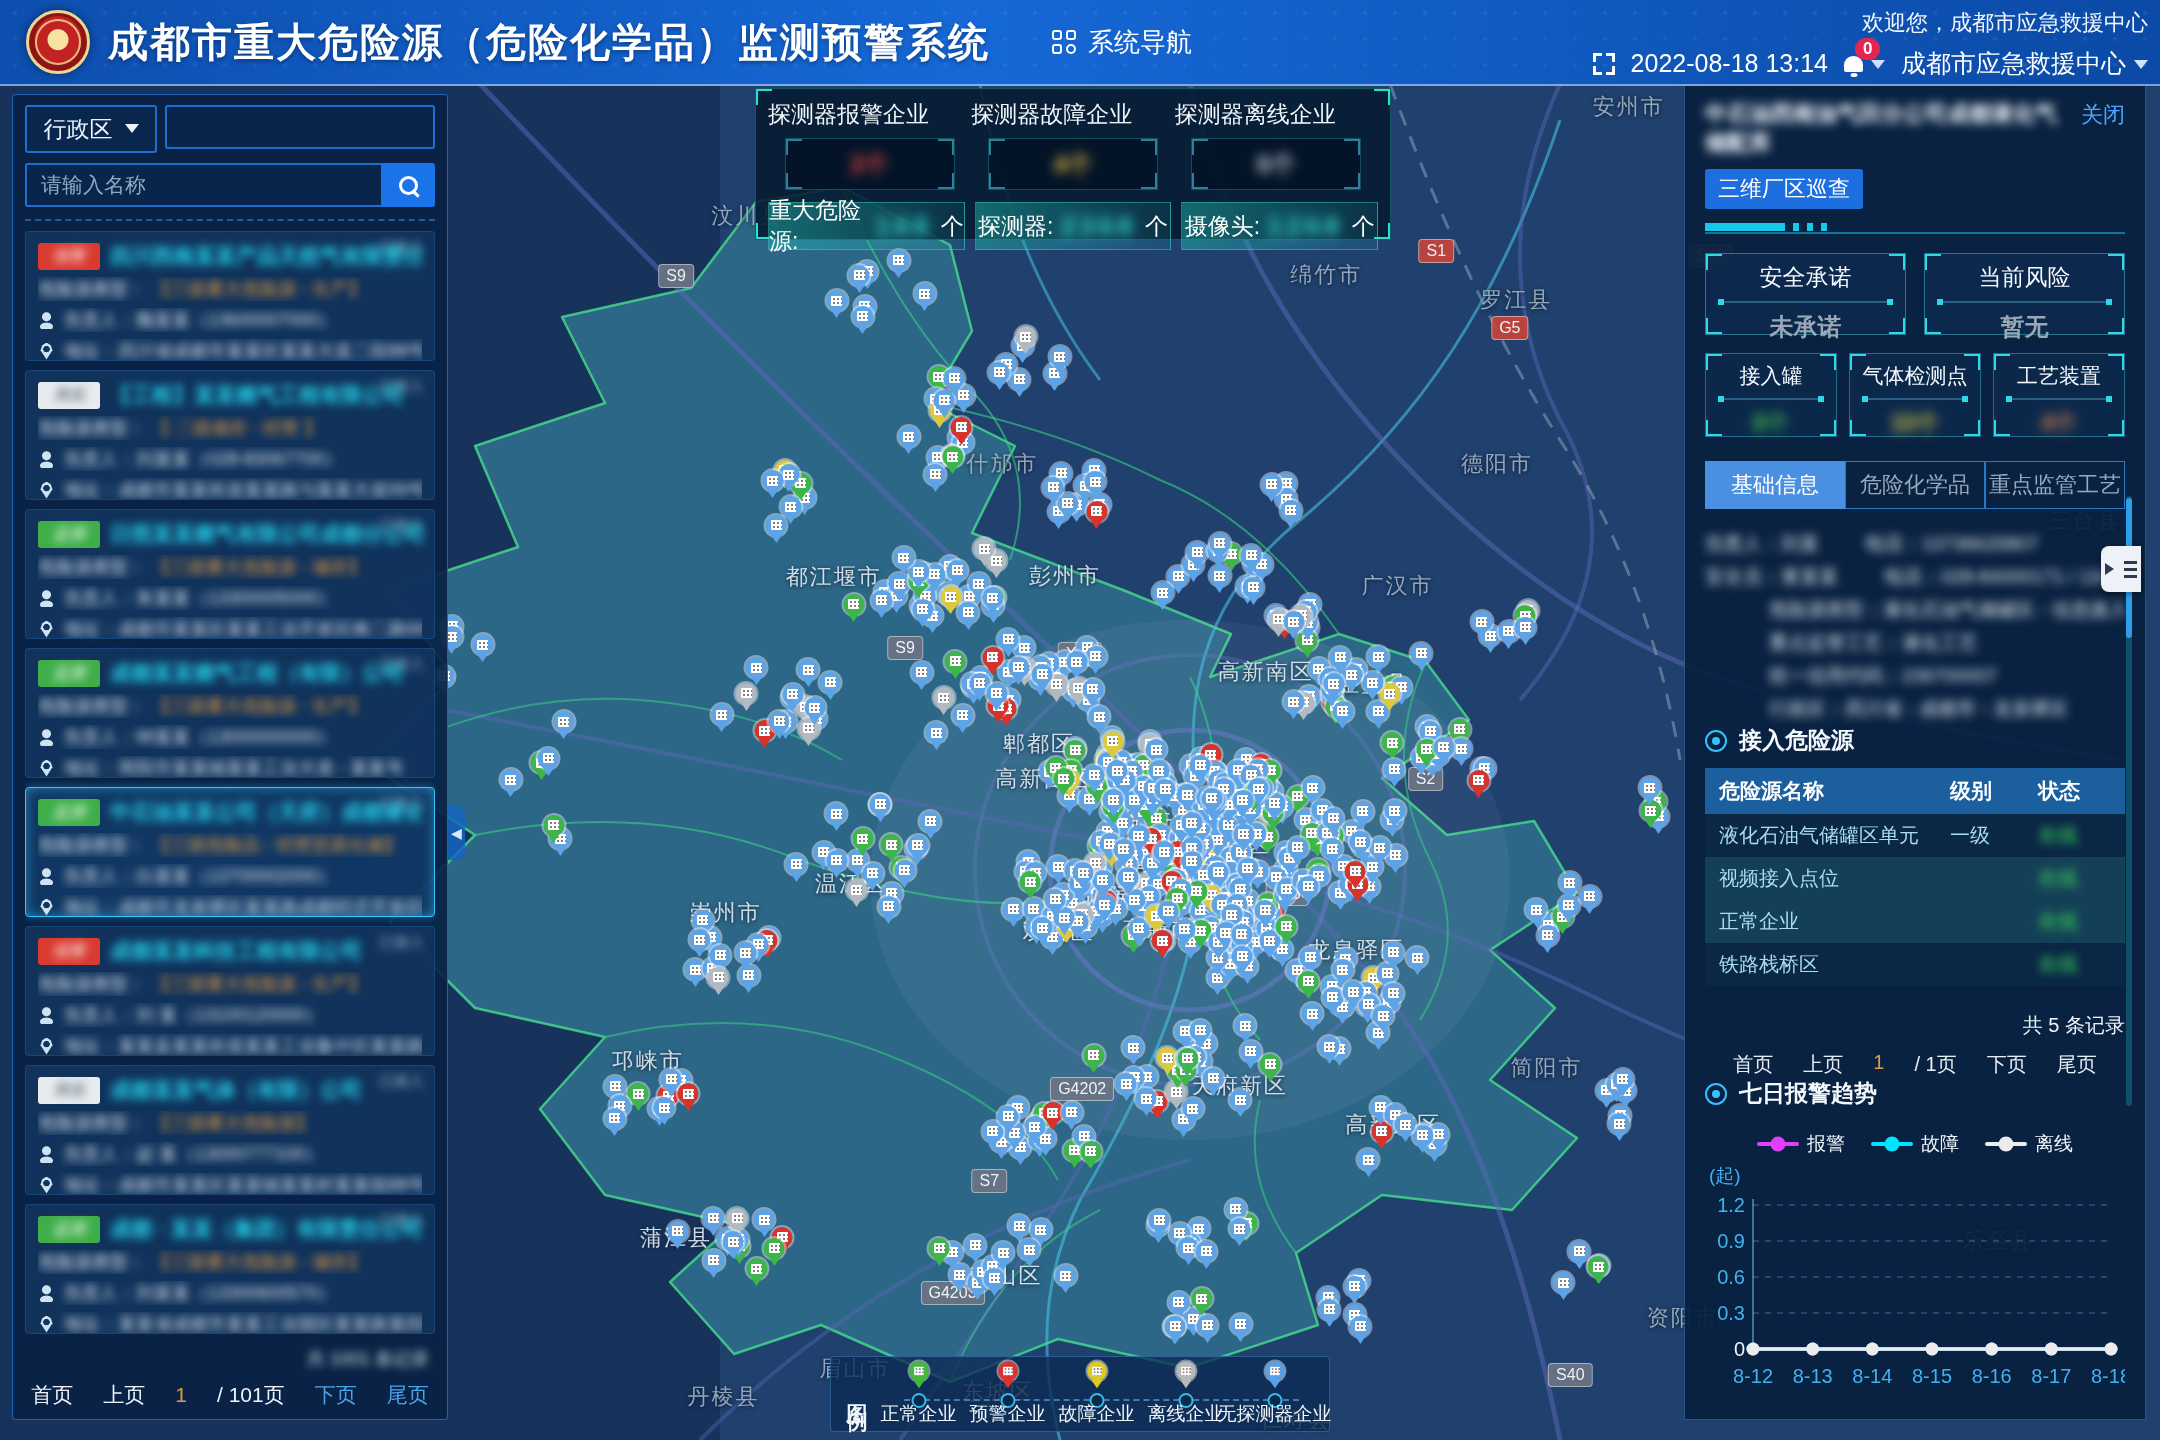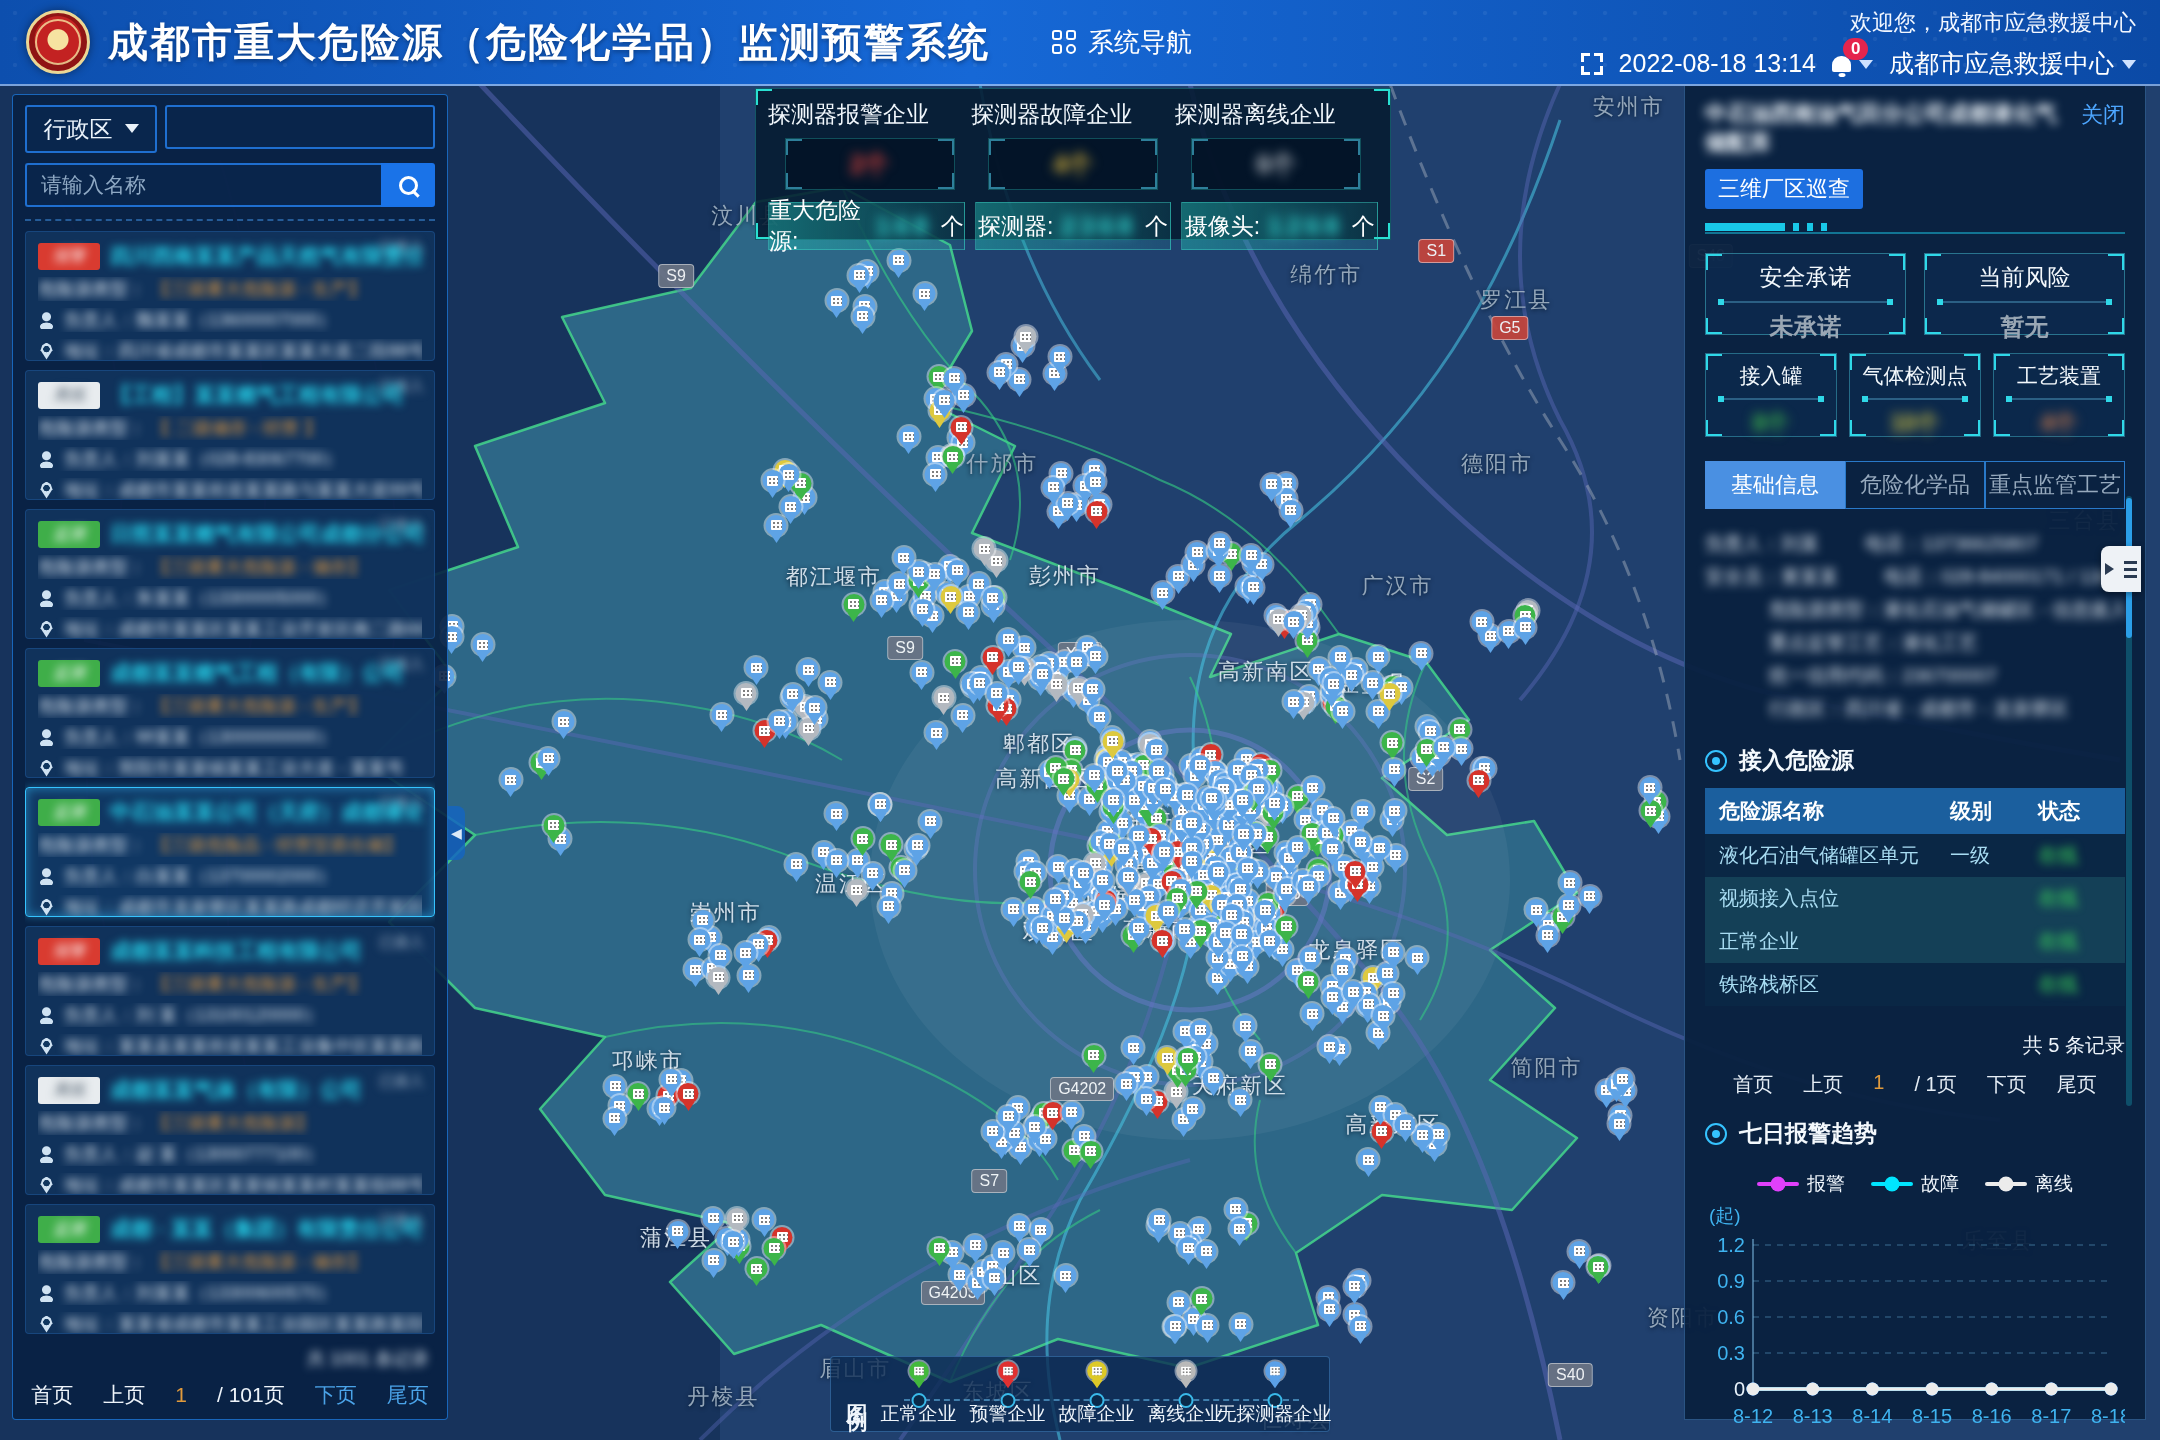--- a/index.html
+++ b/index.html
@@ -40,21 +40,21 @@
   .logo{width:58px;height:58px;margin-left:26px;border-radius:50%;flex:0 0 auto;
     background:radial-gradient(circle at 50% 46%,#f6e3a1 0 10px,#c32222 11px 23px,#8f1414 24px);
     border:3px solid #ecd794;box-shadow:0 0 10px rgba(0,0,0,.45);position:relative}
   .logo::after{content:"";position:absolute;inset:6px;border-radius:50%;border:2px solid rgba(246,227,161,.8)}
   .htitle{margin:0 0 0 18px;font-size:40px;font-weight:bold;color:#fff;letter-spacing:2px;
     text-shadow:0 2px 4px rgba(0,30,70,.5);white-space:nowrap}
   .nav{margin-left:62px;font-size:26px;color:#fff;display:flex;align-items:center;gap:12px;cursor:pointer}
   .grid-ic{width:24px;height:24px;display:grid;grid-template-columns:1fr 1fr;gap:4px}
   .grid-ic i{border:2px solid #fff;border-radius:3px}
   .grid-ic i:nth-child(4){border-radius:50%}
-  .hright{position:absolute;right:24px;top:8px;text-align:right}
+  .hright{position:absolute;right:12px;top:8px;text-align:right}
   .welcome{font-size:22px;color:#f2f7ff}
   .hrow{display:flex;align-items:center;justify-content:flex-end;gap:16px;margin-top:9px;font-size:25px;color:#fff}
   .fs-ic{width:22px;height:22px;position:relative;display:inline-block}
   .fs-ic i{position:absolute;width:6px;height:6px;border:3px solid #fff}
   .fs-ic i:nth-child(1){left:0;top:0;border-right:none;border-bottom:none}
   .fs-ic i:nth-child(2){right:0;top:0;border-left:none;border-bottom:none}
   .fs-ic i:nth-child(3){left:0;bottom:0;border-right:none;border-top:none}
   .fs-ic i:nth-child(4){right:0;bottom:0;border-left:none;border-top:none}
   .bell-wrap{position:relative;display:inline-flex;align-items:center}
   .bell{display:inline-block;width:19px;height:16px;background:#fff;border-radius:9px 9px 2px 2px;position:relative}
@@ -171,21 +171,21 @@
     text-align:center;padding-top:8px;box-sizing:border-box}
   .cbox .t{font-size:21px;color:#f4f9fd;white-space:nowrap}
   .cbox .v{font-size:23px;font-weight:bold;margin-top:6px}
   .tabs{display:flex;margin-top:24px}
   .tab{flex:1;height:46px;display:flex;align-items:center;justify-content:center;font-size:22px;cursor:pointer;
     border:1px solid #2979c9;color:#96a9bd;background:transparent}
   .tab.active{background:#4a90e2;color:#fff;border-color:#4a90e2}
   .info{margin-top:18px;font-size:19px;color:#e6eef6;line-height:33px}
   .irow{display:flex;gap:46px;white-space:nowrap;overflow:hidden}
   .irow.ind{padding-left:64px}
-  .rsec{display:flex;align-items:center;margin-top:20px}
+  .rsec{display:flex;align-items:center;margin-top:0}
   .radio{width:18px;height:18px;border:2px solid #35c3ff;border-radius:50%;display:inline-flex;align-items:center;
     justify-content:center;margin-right:12px;flex:0 0 auto}
   .radio::after{content:"";width:8px;height:8px;border-radius:50%;background:#35c3ff}
   .rsec .t{font-size:23px;font-weight:bold;color:#f4f9fd}
   table.hz{width:100%;border-collapse:collapse;margin-top:12px}
   table.hz th{background:#1b5f9e;color:#fff;font-size:21px;text-align:left;padding:9px 14px;font-weight:bold}
   table.hz td{font-size:20px;color:#a8dcf2;padding:8px 14px}
   table.hz tr.odd td{background:rgba(10,40,70,.85)}
   table.hz tr.even td{background:rgba(22,72,92,.8)}
   td .st{color:#3ddc5a}

